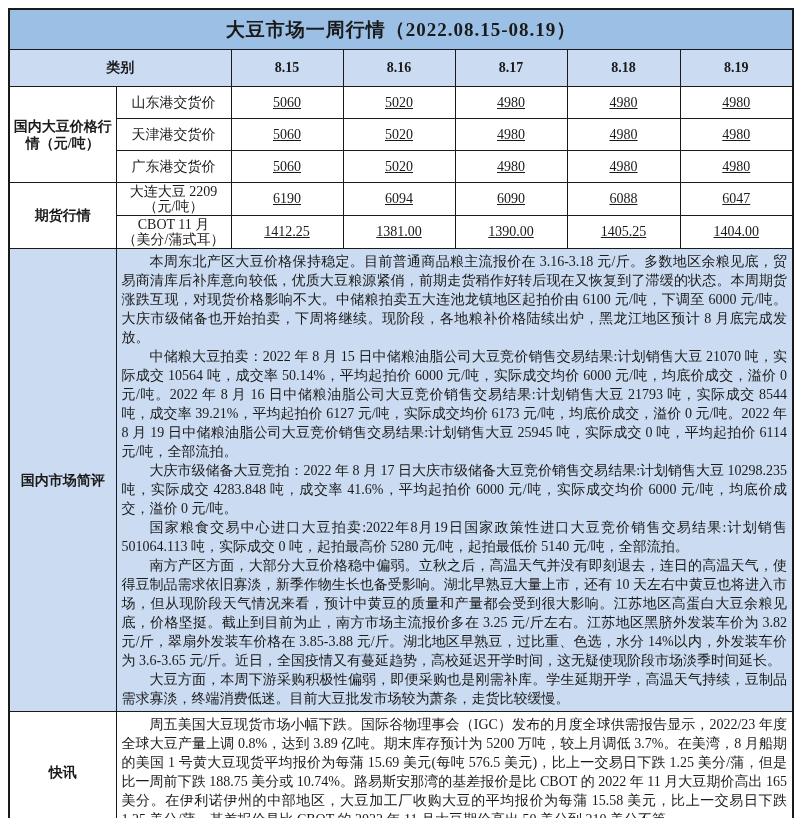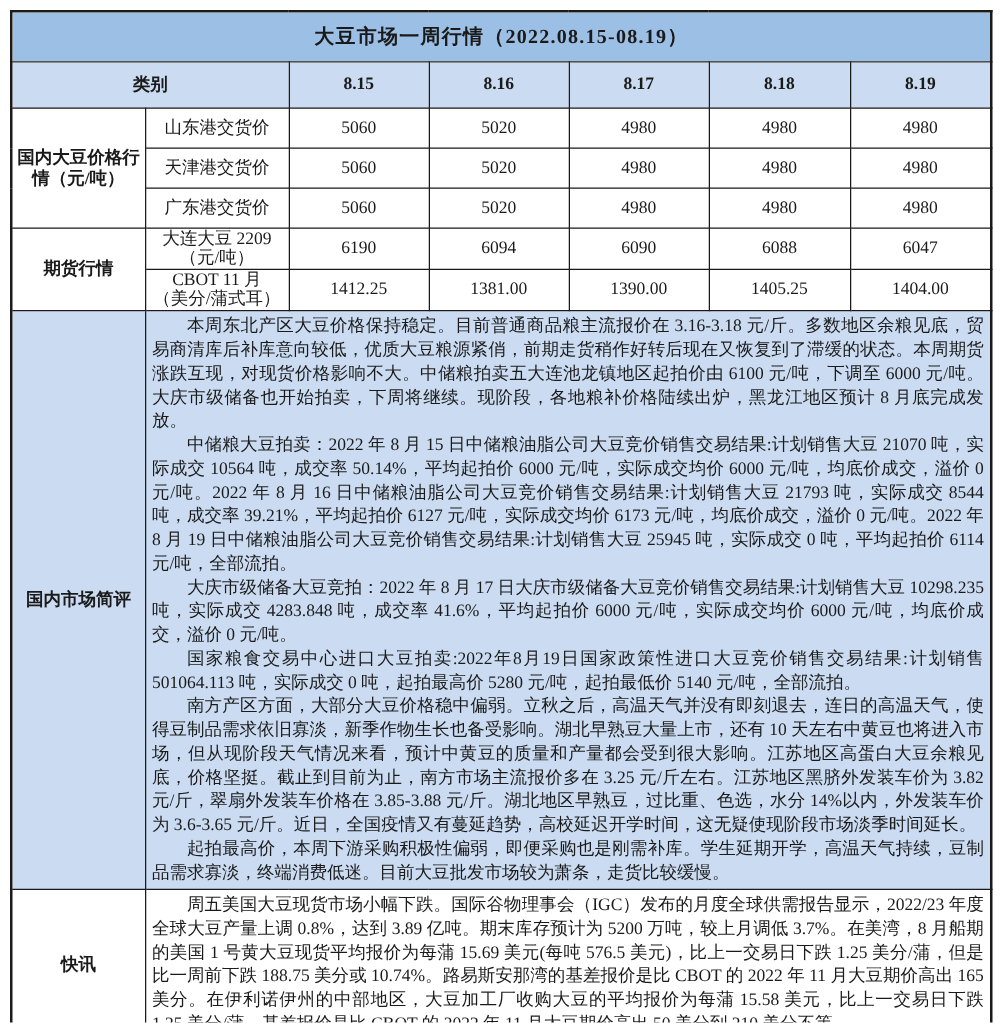--- a/index.html
+++ b/index.html
@@ -22,35 +22,36 @@
   td{
     border:1px solid var(--border);
     padding:1px 3px;
     vertical-align:middle;
     font-size:14px;
     color:var(--ink);
     overflow:hidden;
   }
   td.title{
     background:var(--title-bg);
-    text-align:center;font-weight:bold;font-size:16px;
+    text-align:center;font-weight:bold;font-size:19px;
     height:37px;letter-spacing:1px;
   }
   td.hdr{
     background:var(--panel-bg);
     text-align:center;font-weight:bold;height:34px;
   }
   td.label{
     text-align:center;font-weight:bold;line-height:17px;
   }
   td.sub{
     text-align:center;line-height:15px;
   }
   td.val{
     text-align:center;
+    text-decoration:underline;
   }
   tr.spot td{height:29px;}
   tr.fut td{height:30px;text-align:center;}
   td.bg-light{background:var(--panel-bg);}
   td.content{
     padding:3px 5px;
   }
   .textbox p{
     margin:0;text-indent:2em;text-align:justify;
     font-size:14px;line-height:19px;
@@ -143,21 +144,21 @@
     <tbody>
       <tr>
         <td class="label bg-light">国内市场简评</td>
         <td class="content bg-light" colspan="6">
           <div class="textbox" id="commentary-box">
               <p>本周东北产区大豆价格保持稳定。目前普通商品粮主流报价在 3.16-3.18 元/斤。多数地区余粮见底，贸易商清库后补库意向较低，优质大豆粮源紧俏，前期走货稍作好转后现在又恢复到了滞缓的状态。本周期货涨跌互现，对现货价格影响不大。中储粮拍卖五大连池龙镇地区起拍价由 6100 元/吨，下调至 6000 元/吨。大庆市级储备也开始拍卖，下周将继续。现阶段，各地粮补价格陆续出炉，黑龙江地区预计 8 月底完成发放。</p>
               <p><b>中储粮大豆拍卖：</b>2022 年 8 月 15 日中储粮油脂公司大豆竞价销售交易结果:计划销售大豆 21070 吨，实际成交 10564 吨，成交率 50.14%，平均起拍价 6000 元/吨，实际成交均价 6000 元/吨，均底价成交，溢价 0 元/吨。2022 年 8 月 16 日中储粮油脂公司大豆竞价销售交易结果:计划销售大豆 21793 吨，实际成交 8544 吨，成交率 39.21%，平均起拍价 6127 元/吨，实际成交均价 6173 元/吨，均底价成交，溢价 0 元/吨。2022 年 8 月 19 日中储粮油脂公司大豆竞价销售交易结果:计划销售大豆 25945 吨，实际成交 0 吨，平均起拍价 6114 元/吨，全部流拍。</p>
               <p><b>大庆市级储备大豆竞拍：</b>2022 年 8 月 17 日大庆市级储备大豆竞价销售交易结果:计划销售大豆 10298.235 吨，实际成交 4283.848 吨，成交率 41.6%，平均起拍价 6000 元/吨，实际成交均价 6000 元/吨，均底价成交，溢价 0 元/吨。</p>
               <p><b>国家粮食交易中心进口大豆拍卖:</b>2022年8月19日国家政策性进口大豆竞价销售交易结果:计划销售 501064.113 吨，实际成交 0 吨，起拍最高价 5280 元/吨，起拍最低价 5140 元/吨，全部流拍。</p>
               <p><b>南方产区方面，</b>大部分大豆价格稳中偏弱。立秋之后，高温天气并没有即刻退去，连日的高温天气，使得豆制品需求依旧寡淡，新季作物生长也备受影响。湖北早熟豆大量上市，还有 10 天左右中黄豆也将进入市场，但从现阶段天气情况来看，预计中黄豆的质量和产量都会受到很大影响。江苏地区高蛋白大豆余粮见底，价格坚挺。截止到目前为止，南方市场主流报价多在 3.25 元/斤左右。江苏地区黑脐外发装车价为 3.82 元/斤，翠扇外发装车价格在 3.85-3.88 元/斤。湖北地区早熟豆，过比重、色选，水分 14%以内，外发装车价为 3.6-3.65 元/斤。近日，全国疫情又有蔓延趋势，高校延迟开学时间，这无疑使现阶段市场淡季时间延长。</p>
-              <p><b>起拍最高价，</b>本周下游采购积极性偏弱，即便采购也是刚需补库。学生延期开学，高温天气持续，豆制品需求寡淡，终端消费低迷。目前大豆批发市场较为萧条，走货比较缓慢。</p>
+              <p><b>大豆方面，</b>本周下游采购积极性偏弱，即便采购也是刚需补库。学生延期开学，高温天气持续，豆制品需求寡淡，终端消费低迷。目前大豆批发市场较为萧条，走货比较缓慢。</p>
             </div>
         </td>
       </tr>
     </tbody>
     <tbody>
       <tr>
         <td class="label">快讯</td>
         <td class="content" colspan="6">
           <div class="textbox" id="news-box">
               <p>周五美国大豆现货市场小幅下跌。国际谷物理事会（IGC）发布的月度全球供需报告显示，2022/23 年度全球大豆产量上调 0.8%，达到 3.89 亿吨。期末库存预计为 5200 万吨，较上月调低 3.7%。在美湾，8 月船期的美国 1 号黄大豆现货平均报价为每蒲 15.69 美元(每吨 576.5 美元)，比上一交易日下跌 1.25 美分/蒲，但是比一周前下跌 188.75 美分或 10.74%。路易斯安那湾的基差报价是比 CBOT 的 2022 年 11 月大豆期价高出 165 美分。在伊利诺伊州的中部地区，大豆加工厂收购大豆的平均报价为每蒲 15.58 美元，比上一交易日下跌 1.25 美分/蒲。基差报价是比 CBOT 的 2022 年 11 月大豆期价高出 50 美分到 210 美分不等。</p>

